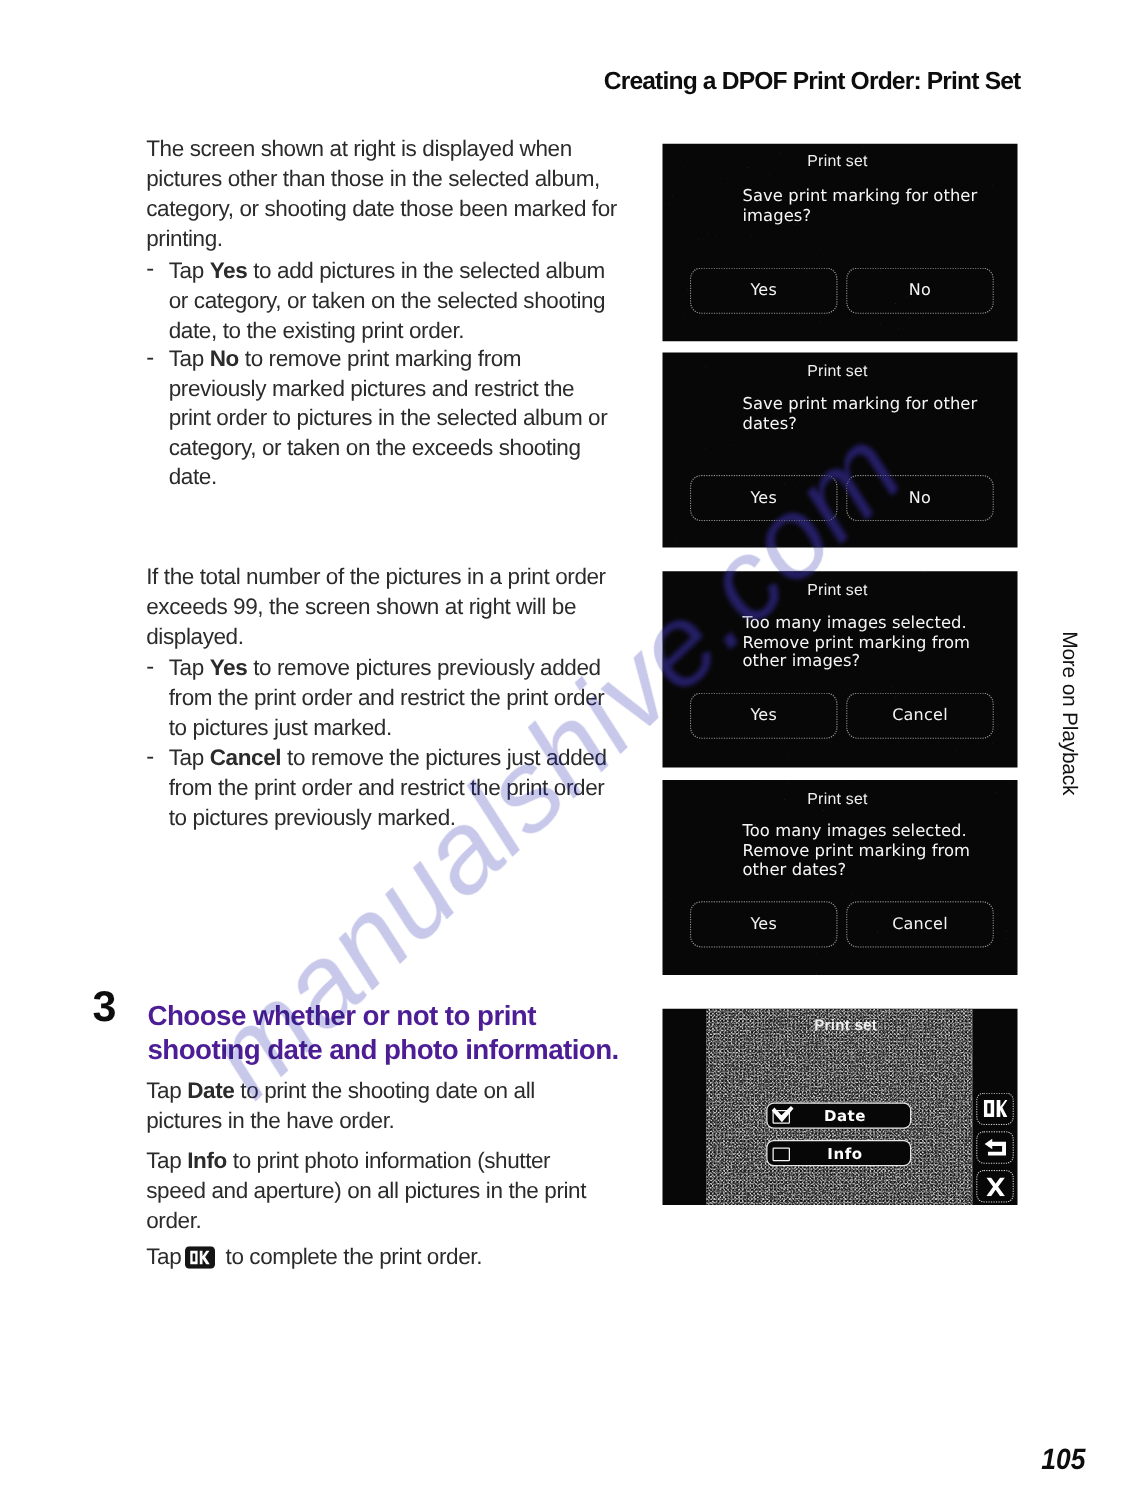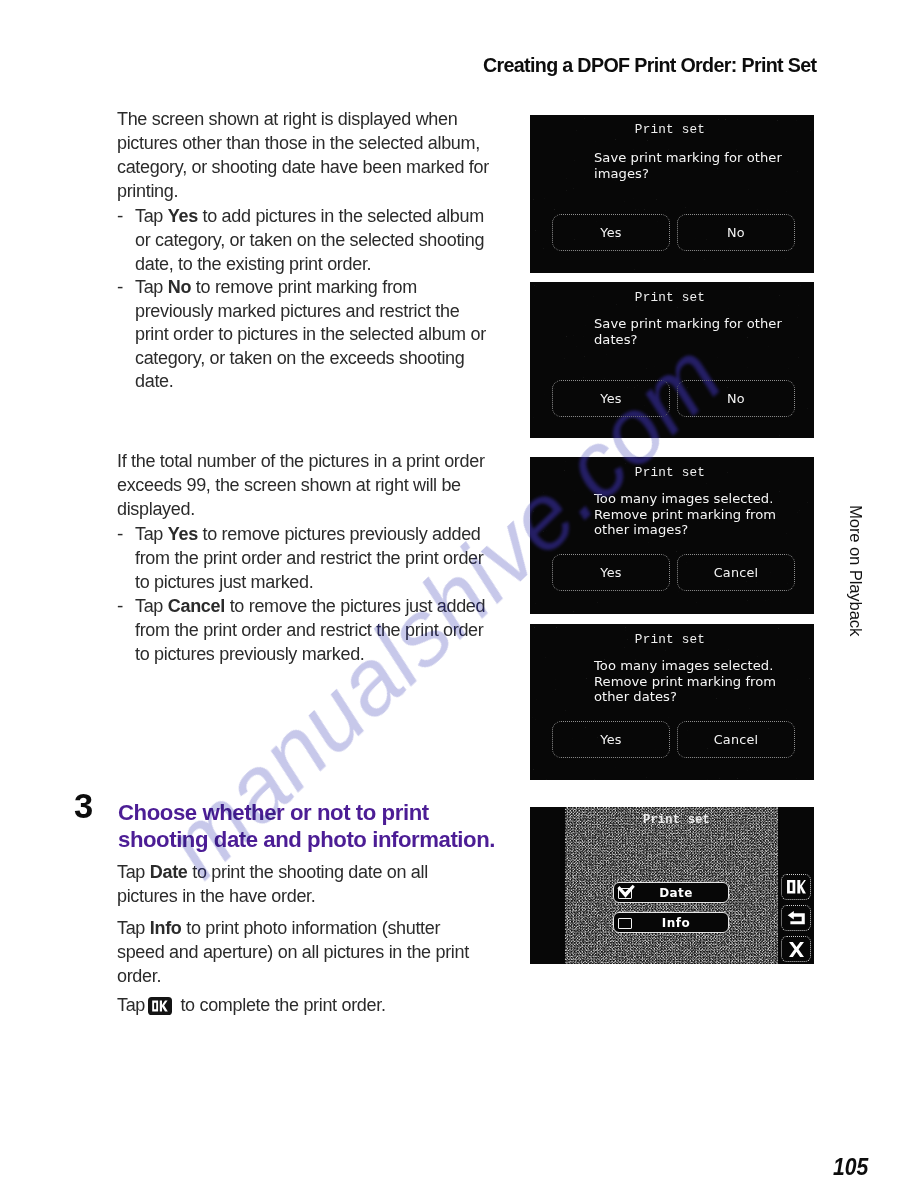--- a/index.html
+++ b/index.html
@@ -48,21 +48,21 @@
 
   
   .lcd{
     position:absolute;left:530px;width:284px;background:#070707;
     overflow:hidden;
   }
   .lcd .speck{position:absolute;left:0;top:0;width:284px;height:100%;opacity:.55;pointer-events:none;}
   .lcd .title{
     position:absolute;left:0;right:4px;text-align:center;
     color:#efefef;font-size:12.7px;font-weight:normal;letter-spacing:.2px;
-    font-family:Liberation Mono, monospace;line-height:13px;
+    font-family:Liberation Sans, sans-serif;line-height:13px;
   }
   .lcd .msg{
     position:absolute;color:#f6f6f6;font-size:13.1px;font-weight:normal;
     line-height:15.7px;letter-spacing:.05px;white-space:pre-line;
     font-family:"DejaVu Sans",sans-serif;
   }
   .lcd .btn{
     position:absolute;border:1.2px dotted #8f8f8f;border-radius:9px;
     color:#f4f4f4;font-size:12.8px;font-weight:normal;
     display:flex;align-items:center;justify-content:center;
@@ -131,21 +131,21 @@
 </head>
 <body>
 
 <div id="page">
 
   <div class="runhead">Creating a DPOF Print Order: Print Set</div>
 
   <div id="textlayer">
       <div class="txt" style="left: 117px; top: 106.5px;">The screen shown at right is displayed when</div>
       <div class="txt" style="left: 117px; top: 130.5px;">pictures other than those in the selected album,</div>
-      <div class="txt" style="left: 117px; top: 154.5px;">category, or shooting date have been marked for</div>
+      <div class="txt" style="left: 117px; top: 154.5px;">category, or shooting date those been marked for</div>
       <div class="txt" style="left: 117px; top: 178.5px;">printing.</div>
       <div class="dash" style="left: 117px; top: 203.5px;">-</div>
       <div class="txt" style="left: 135px; top: 203.5px;">Tap <b>Yes</b> to add pictures in the selected album</div>
       <div class="txt" style="left: 135px; top: 227.5px; text-align: center;">or category, or taken on the selected shooting</div>
       <div class="txt" style="left: 135px; top: 251.5px;">date, to the existing print order.</div>
       <div class="dash" style="left: 117px; top: 275px;">-</div>
       <div class="txt" style="left: 135px; top: 275px;">Tap <b>No</b> to remove print marking from</div>
       <div class="txt" style="left: 135px; top: 298.6px;">previously marked pictures and restrict the</div>
       <div class="txt" style="left: 135px; top: 322.2px;">print order to pictures in the selected album or</div>
       <div class="txt" style="left: 135px; top: 345.8px;">category, or taken on the exceeds shooting</div>

